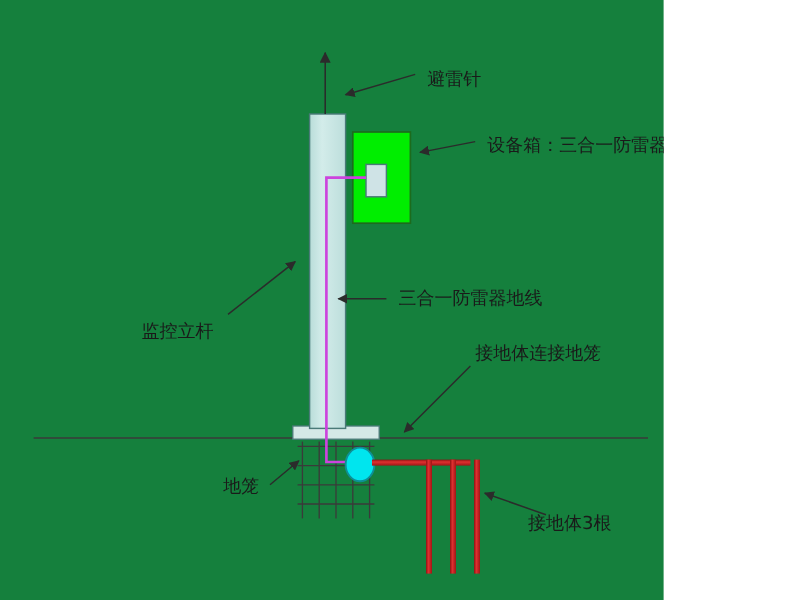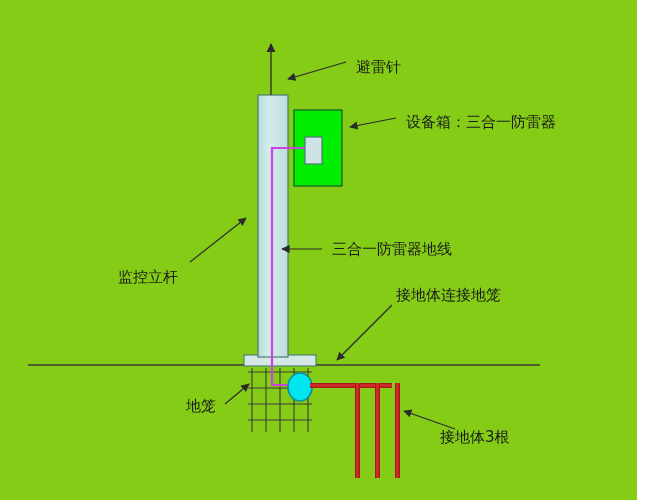--- a/index.html
+++ b/index.html
@@ -6,23 +6,23 @@
   html, body {
     margin: 0;
     padding: 0;
     background: #ffffff;
   }
   body {
     font-family: "DejaVu Sans", "Liberation Sans", sans-serif;
   }
   #diagram-root {
     position: relative;
-    width: 637px;
+    width: 553px;
     height: 500px;
-    background: #84cc16;
+    background: #15803d;
     overflow: hidden;
   }
   #diagram-svg {
     position: absolute;
     top: 0;
     left: 0;
     width: 667px;
     height: 500px;
   }
   .diagram-label {

